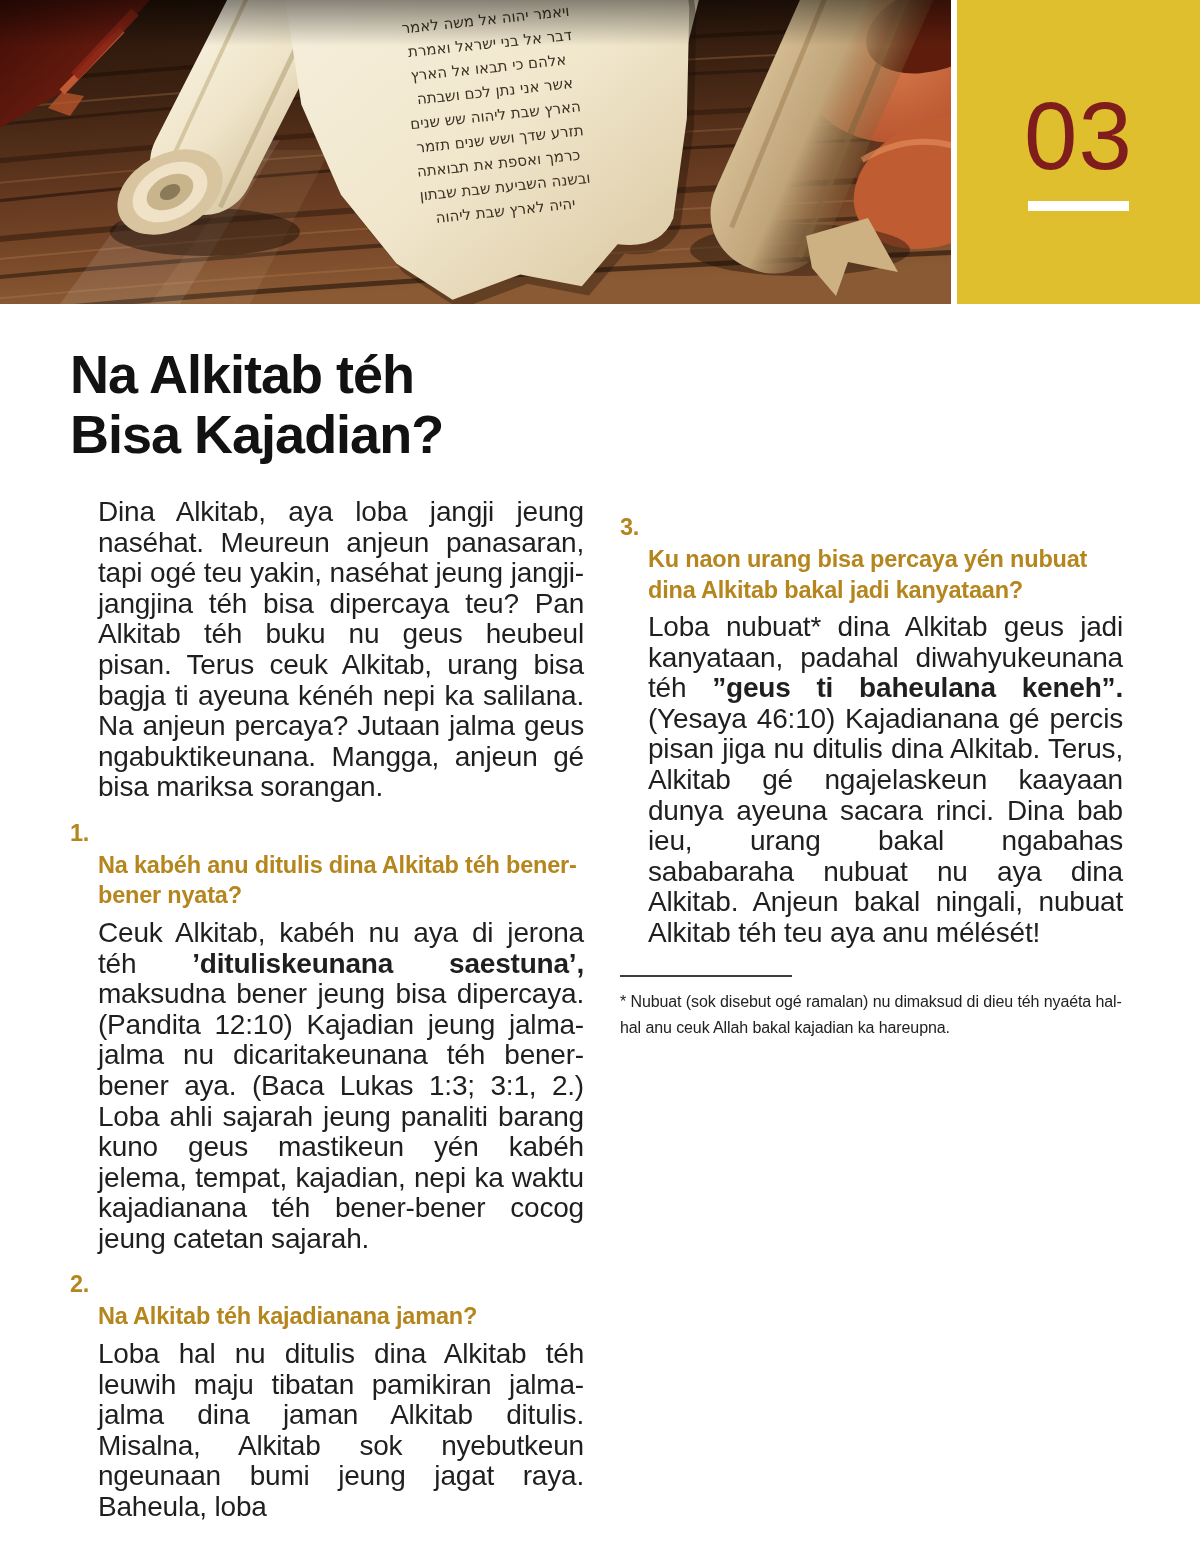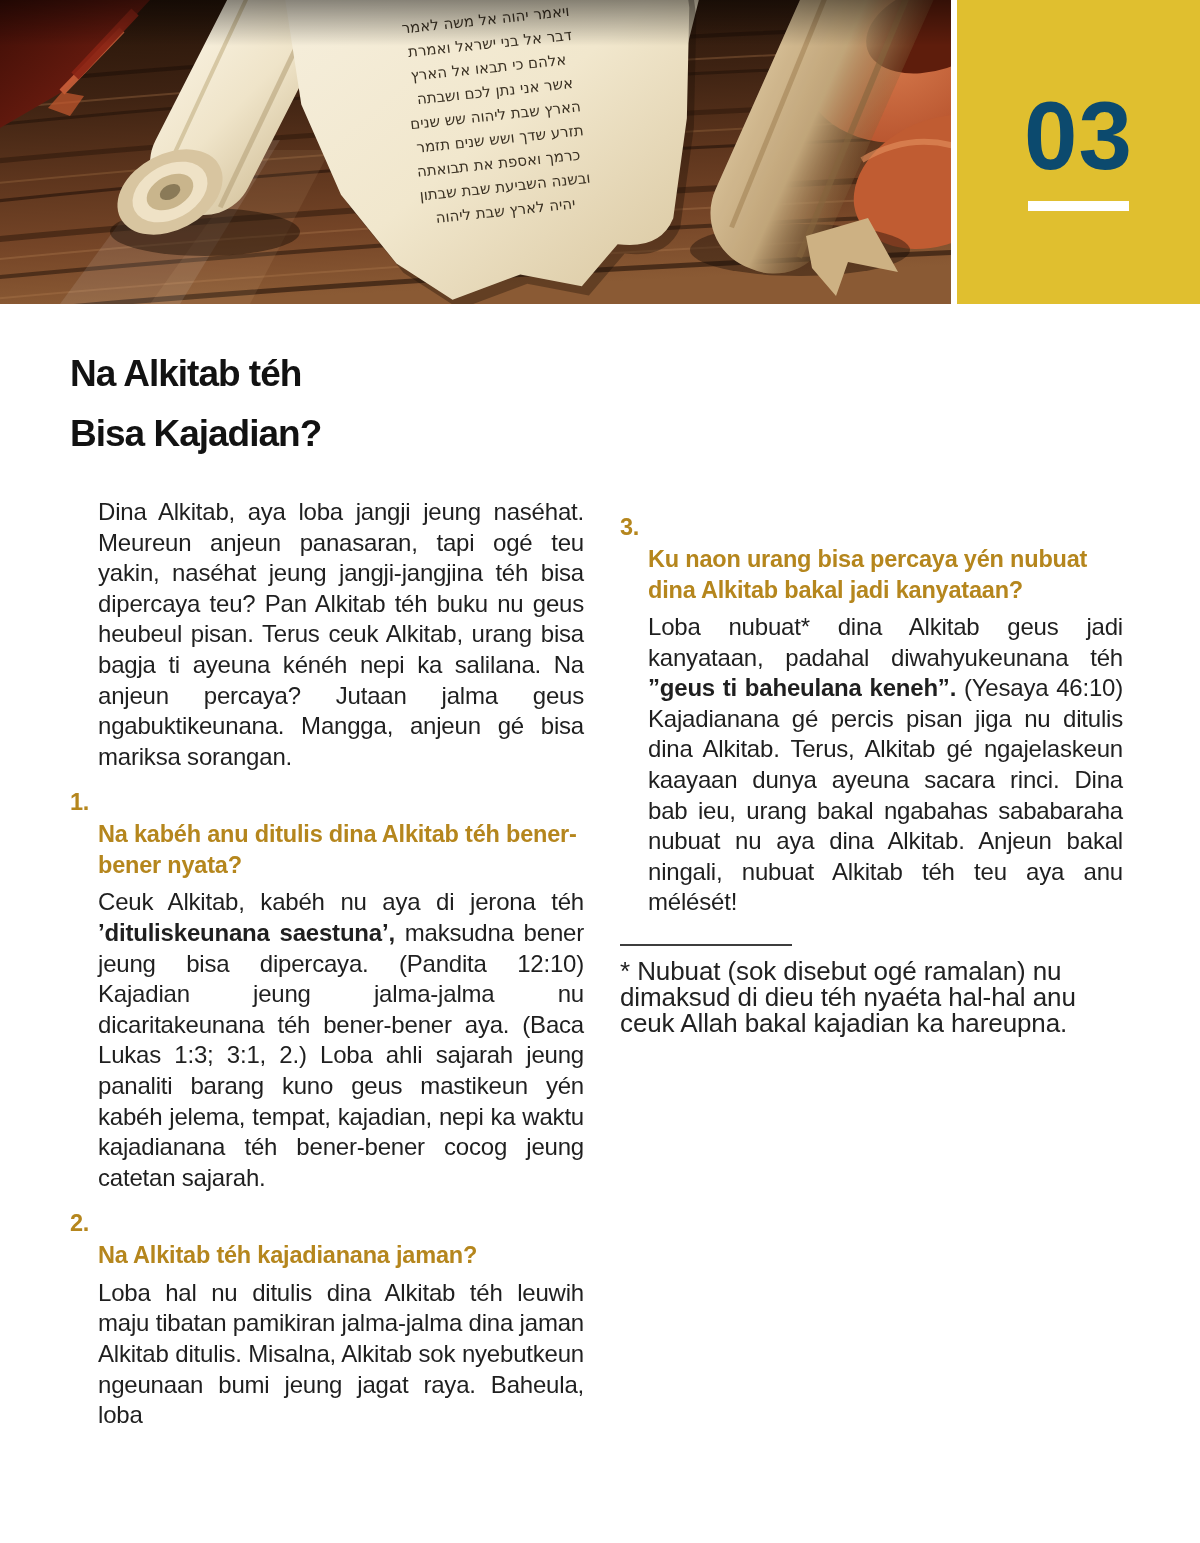--- a/index.html
+++ b/index.html
@@ -7,46 +7,46 @@
     position:relative;width:1200px;height:1543px;background:#ffffff;
     font-family:"Liberation Sans",sans-serif;color:#1f1f1f;overflow:hidden;
   }
   
   .photo{position:absolute;left:0;top:0;width:951px;height:304px;overflow:hidden;}
   .photo svg{display:block;}
   
   .badge{position:absolute;left:957px;top:0;width:243px;height:304px;background:#e0bf2f;}
   .badge-number{
     position:absolute;left:0;top:88px;width:100%;text-align:center;
-    font-size:96px;line-height:1;font-weight:700;color:#0c4a6e;letter-spacing:1px;
+    font-size:96px;line-height:1;font-weight:400;color:#7f1d1d;letter-spacing:1px;
   }
   .badge-underline{position:absolute;left:71px;top:201px;width:101px;height:10px;background:#ffffff;}
   
   .title{
     position:absolute;left:70px;top:344px;width:620px;
-    font-size:37px;line-height:60px;font-weight:700;color:#121212;letter-spacing:-1px;
+    font-size:54px;line-height:60px;font-weight:700;color:#121212;letter-spacing:-1px;
   }
   
   .col{position:absolute;top:497px;}
   .col-left{left:70px;width:514px;}
   .col-right{left:620px;width:503px;}
   .par{
-    margin:0 0 0 28px;font-size:24px;line-height:30.6px;text-align:justify;
+    margin:0 0 0 28px;font-size:28px;line-height:30.6px;text-align:justify;
     letter-spacing:-0.2px;color:#1f1f1f;
   }
   .par .b{font-weight:700;}
   .question{
     display:flex;margin:15px 0 7px 0;color:#b5861d;font-weight:700;
     font-size:23.5px;line-height:30.5px;letter-spacing:-0.2px;
   }
   .qnum{flex:none;width:28px;}
   .qtext{flex:1;margin-top:32px;}
   .fn-rule{width:172px;height:2px;background:#3d3d3d;margin:26px 0 12px 0;}
   .footnote{
-    margin:0;font-size:26px;line-height:26px;color:#222222;letter-spacing:-0.1px;
+    margin:0;font-size:16px;line-height:26px;color:#222222;letter-spacing:-0.1px;
   }
 </style>
 </head>
 <body>
 
 <div class="page">
 
   <div class="photo">
     <svg width="951" height="304" viewBox="0 0 951 304" xmlns="http://www.w3.org/2000/svg">
       <defs>

